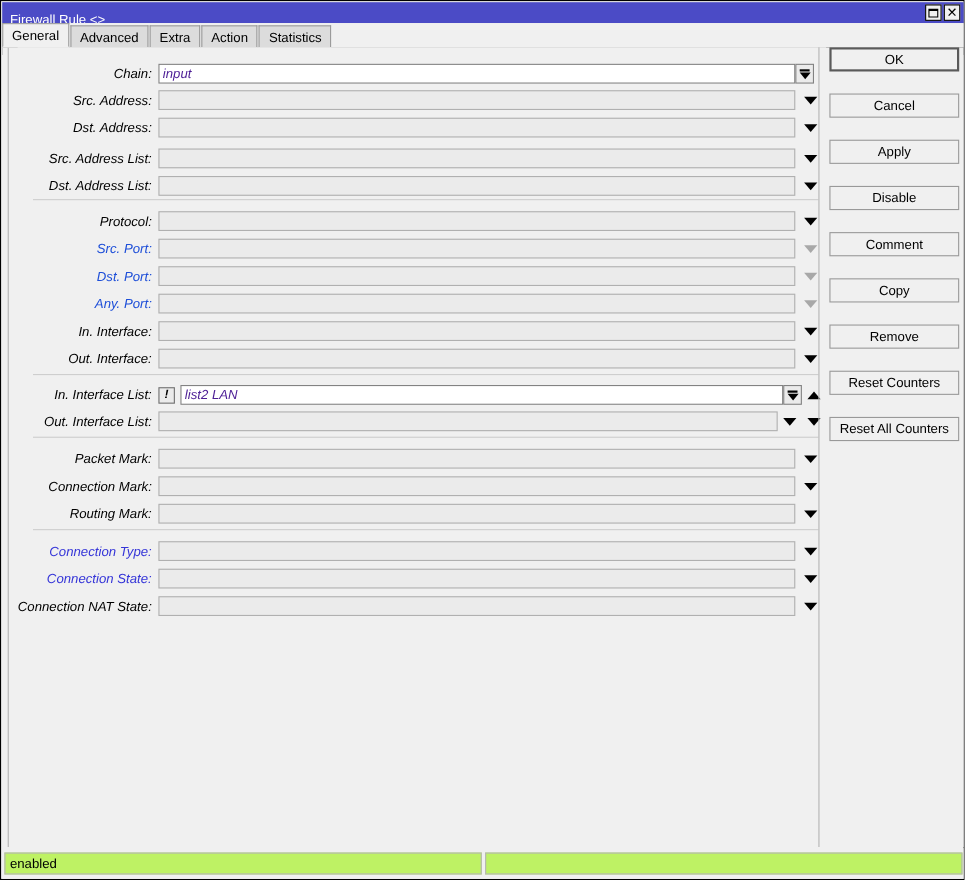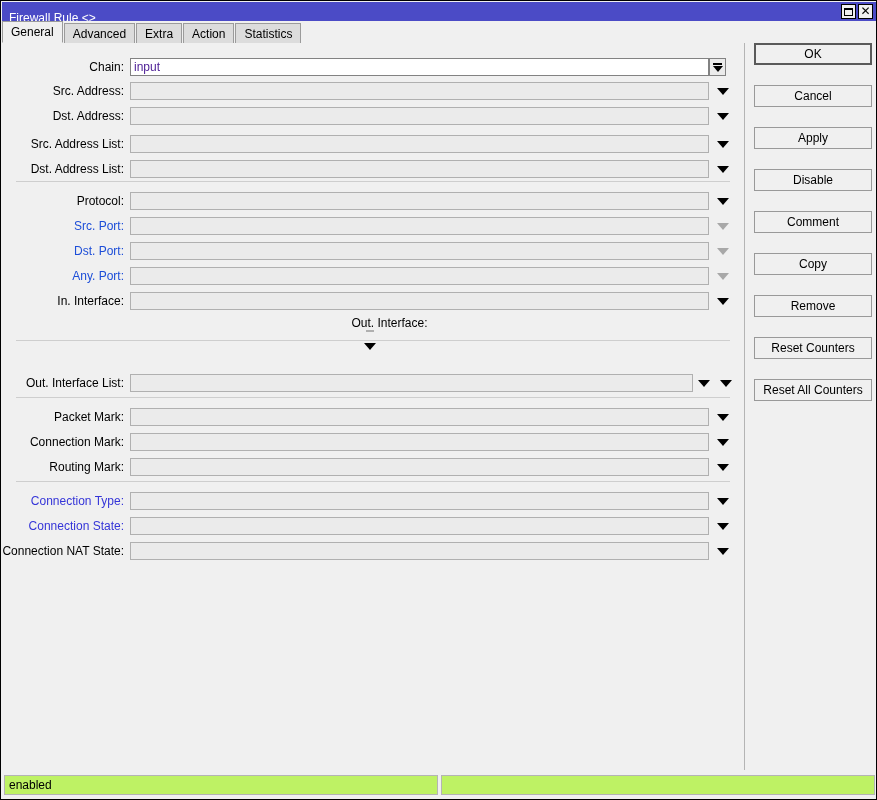--- a/index.html
+++ b/index.html
@@ -120,25 +120,26 @@
   .left-rail {
     position: absolute;
     left: 5px; top: 0px;
     width: 1px;
     height: 727px;
     background: #b4b4b4;
   }
 
   .form-panel {
     position: absolute;
-    left: 0;
+    left: 14px;
     top: 0;
     width: 735px;
     height: 727px;
     background: #f0f0f0;
+    font-style: italic;
   }
 
   .panel-divider {
     position: absolute;
     left: 742px;
     top: 0;
     width: 1px;
     height: 727px;
     background: #b4b4b4;
   }
@@ -454,30 +455,44 @@
       </div>
 
       <div class="row" style="top:248px;">
         <div class="lbl">In. Interface:</div>
         <div class="field"></div>
         <div class="arrow-cell">
             <span class="tri-down"></span>
           </div>
       </div>
 
-      <div class="row" style="top:273px;flex-direction:column;">
+      <div class="row" style="top:273px;">
         <div class="lbl">Out. Interface:</div>
         <div class="field"></div>
         <div class="arrow-cell">
             <span class="tri-down"></span>
           </div>
       </div>
 
       <div class="hsep" style="top:297px;"></div>
 
+      <div class="row" style="top:306px;">
+        <div class="lbl">In. Interface List:</div>
+        <div class="neg-btn">!</div>
+        <div class="field editable">list2 LAN</div>
+        <div class="combo-btn">
+          <span class="combo-glyph">
+              <span class="bar"></span>
+              <span class="dn"></span>
+            </span>
+        </div>
+        <div class="spin-cell">
+            <span class="tri-up-sm"></span>
+          </div>
+      </div>
 
       <div class="row" style="top:330px;">
         <div class="lbl">Out. Interface List:</div>
         <div class="field"></div>
         <div class="arrow-cell" style="flex:0 0 22px;width:22px;">
             <span class="tri-down"></span>
           </div>
         <div class="spin-cell">
             <span class="tri-down-sm"></span>
           </div>

